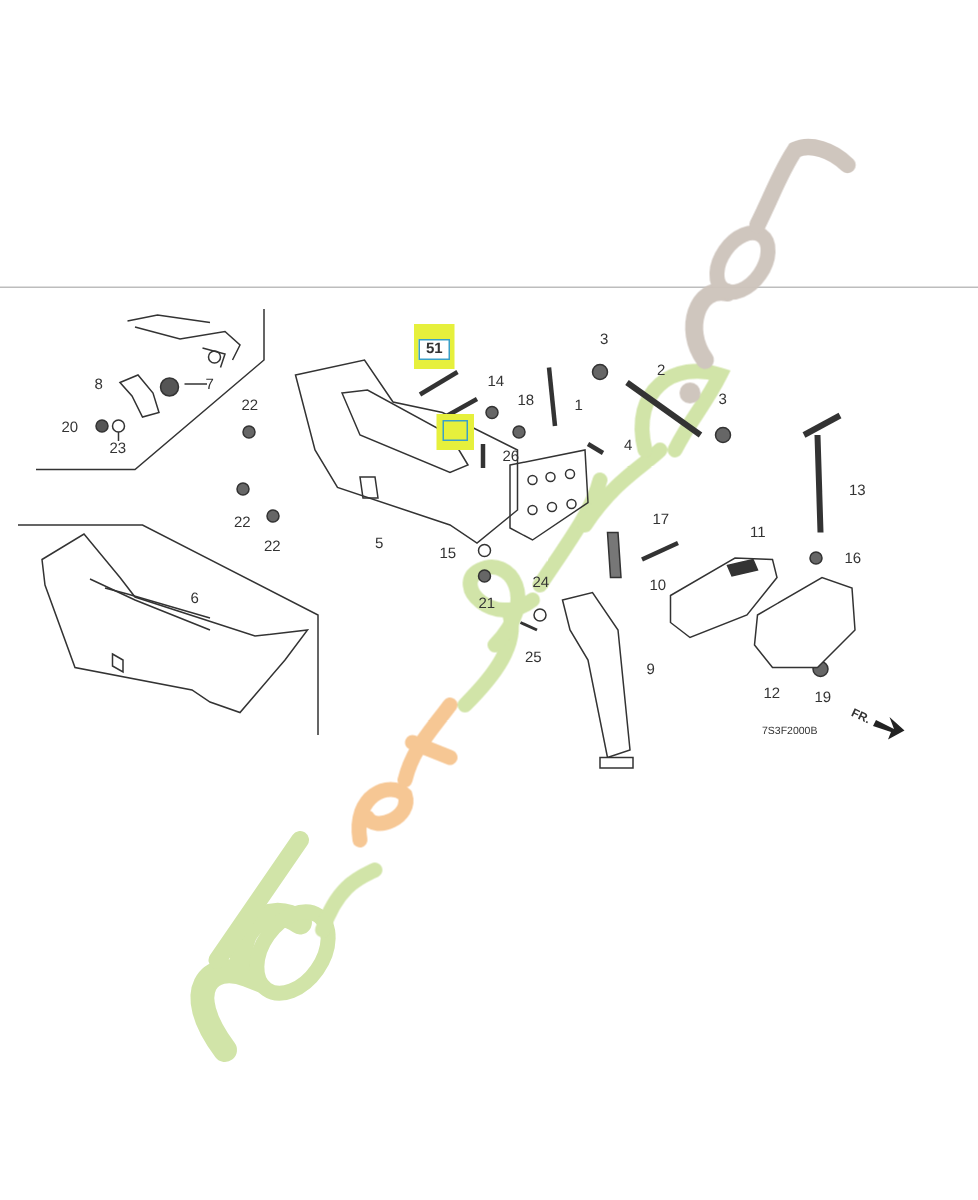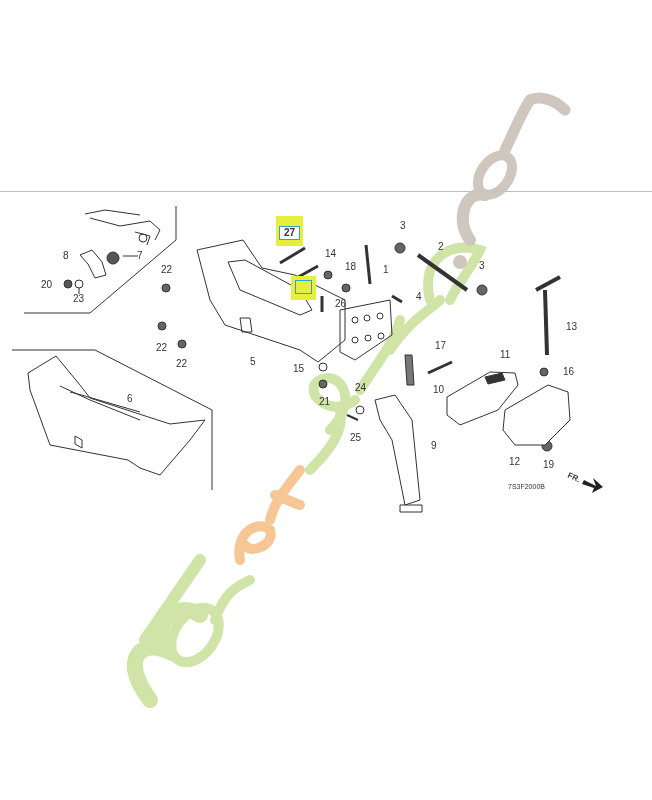--- a/index.html
+++ b/index.html
@@ -137,17 +137,17 @@
     <text class="lbl" x="355" y="391">24</text>
     <text class="lbl" x="350" y="441">25</text>
     <text class="lbl" x="335" y="307">26</text>
     <text class="lbl" x="508" y="489" style="font-size:7px">7S3F2000B</text>
     <text class="lbl" x="567" y="477" style="font-size:8px;font-weight:bold" transform="rotate(25 567 477)">FR.</text>
   </g>
   <path d="M584,480 L596,486 L593,478 L603,487 L592,493 L594,488 L582,484 Z" fill="#222"></path>
 </svg>
 
 <div class="hl" style="left:276px;top:216px;width:27px;height:30px;">
-  <div class="hl-inner" style="left:3px;top:10px;width:19px;height:12px;">27</div>
+  <div class="hl-inner" style="left:3px;top:10px;width:19px;height:12px;">51</div>
 </div>
 <div class="hl" style="left:291px;top:276px;width:25px;height:24px;">
   <div class="hl-inner" style="left:4px;top:4px;width:15px;height:12px;border-color:#3aa0c8;background:transparent;"></div>
 </div>
 
 </body></html>

